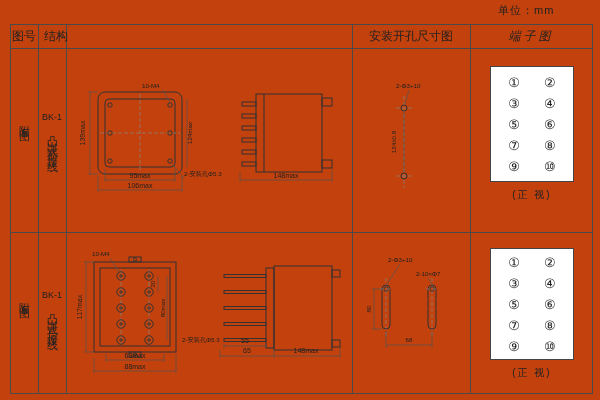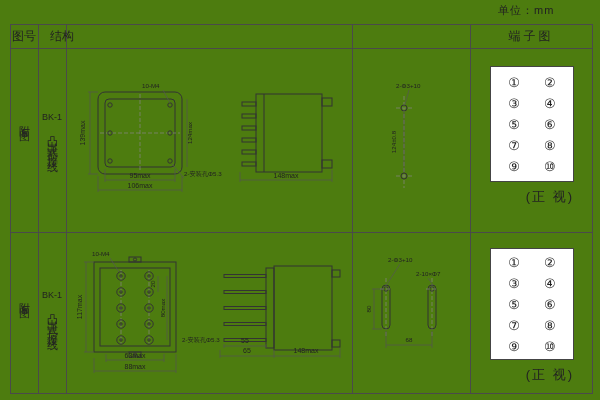--- a/index.html
+++ b/index.html
@@ -1,41 +1,41 @@
 <!DOCTYPE html>
 <html><head>
 <meta charset="utf-8">
 <style>
   * { margin:0; padding:0; box-sizing:border-box; }
   html,body { background:#ffffff; }
   body { font-family:"Liberation Sans", sans-serif; color:#222; }
-  .sheet { position:relative; width:600px; height:400px; background:#4d7c0f; overflow:hidden; }
+  .sheet { position:relative; width:600px; height:400px; background:#c2410c; overflow:hidden; }
   .unit { position:absolute; left:498px; top:3px; font-size:11px; letter-spacing:1px; }
   .hline, .vline { position:absolute; background:#4a4a4a; }
   .hline { height:1px; }
   .vline { width:1px; }
   .cell-label { position:absolute; display:flex; align-items:center; justify-content:center;
                 font-size:12px; color:#222; white-space:nowrap; }
-  .sp3 { letter-spacing:3px; }
+  .sp3 { letter-spacing:3px;font-style:italic; }
   .vwrap { position:absolute; display:flex; align-items:center; justify-content:center; }
   .vwrap.col { flex-direction:column; gap:5px;text-align:right; }
   .vtext { writing-mode:vertical-rl; text-orientation:upright; font-size:11px; letter-spacing:5px; }
   .model { font-size:9px; }
   svg.draw { position:absolute; overflow:visible; }
   svg .shape rect, svg .shape circle, svg .shape line, svg .shape path { stroke:#333; fill:none; stroke-width:1; }
   svg line.cl { stroke:#888; stroke-width:0.7; stroke-dasharray:4 2; fill:none; }
   svg line.dim, svg path.dim { stroke:#555; stroke-width:0.7; fill:none; }
   svg text { fill:#222; font-family:"Liberation Sans", sans-serif; }
   svg text.t7 { font-size:7px; }
   svg text.t6 { font-size:6.2px; }
   .term-panel { position:absolute; width:84px; border:1px solid #444; background:#fff;
                 display:flex; align-items:center; justify-content:center; }
   .term-grid { display:grid; grid-template-columns:auto auto; column-gap:24px; row-gap:8px;
                font-size:13px; line-height:1; }
-  .term-caption { position:absolute; width:84px; text-align:right; font-size:13px; letter-spacing:2px; }
+  .term-caption { position:absolute; width:84px; text-align:center; font-size:10px; letter-spacing:2px; }
 </style>
 </head>
 <body>
 
 <div class="sheet">
 
   <div class="unit">单位：mm</div>
 
   <div>
     <div class="hline" style="left:10px;top:24px;width:582px"></div>
@@ -44,21 +44,22 @@
     <div class="hline" style="left:10px;top:393px;width:582px"></div>
     <div class="vline" style="left:10px;top:24px;height:370px"></div>
     <div class="vline" style="left:38px;top:24px;height:370px"></div>
     <div class="vline" style="left:66px;top:24px;height:370px"></div>
     <div class="vline" style="left:352px;top:24px;height:370px"></div>
     <div class="vline" style="left:470px;top:24px;height:370px"></div>
     <div class="vline" style="left:592px;top:24px;height:370px"></div>
   </div>
 
   <div class="cell-label" style="left:10px;top:24px;width:28px;height:24px">图号</div>
-  <div class="cell-label" style="left:48px;top:24px;width:28px;height:24px">结构</div>
+  <div class="cell-label" style="left:42px;top:24px;width:28px;height:24px">结构</div>
+  <div class="cell-label" style="left:352px;top:24px;width:118px;height:24px">安装开孔尺寸图</div>
   <div class="cell-label sp3" style="left:470px;top:24px;width:122px;height:24px">端子图</div>
 
   <div class="vwrap" style="left:10px;top:95px;width:28px;height:70px">
     <span class="vtext">附图5</span>
   </div>
   <div class="vwrap col" style="left:38px;top:74px;width:28px;height:120px">
     <span class="model">BK-1</span>
     <span class="vtext">凸出式前接线</span>
   </div>
 

